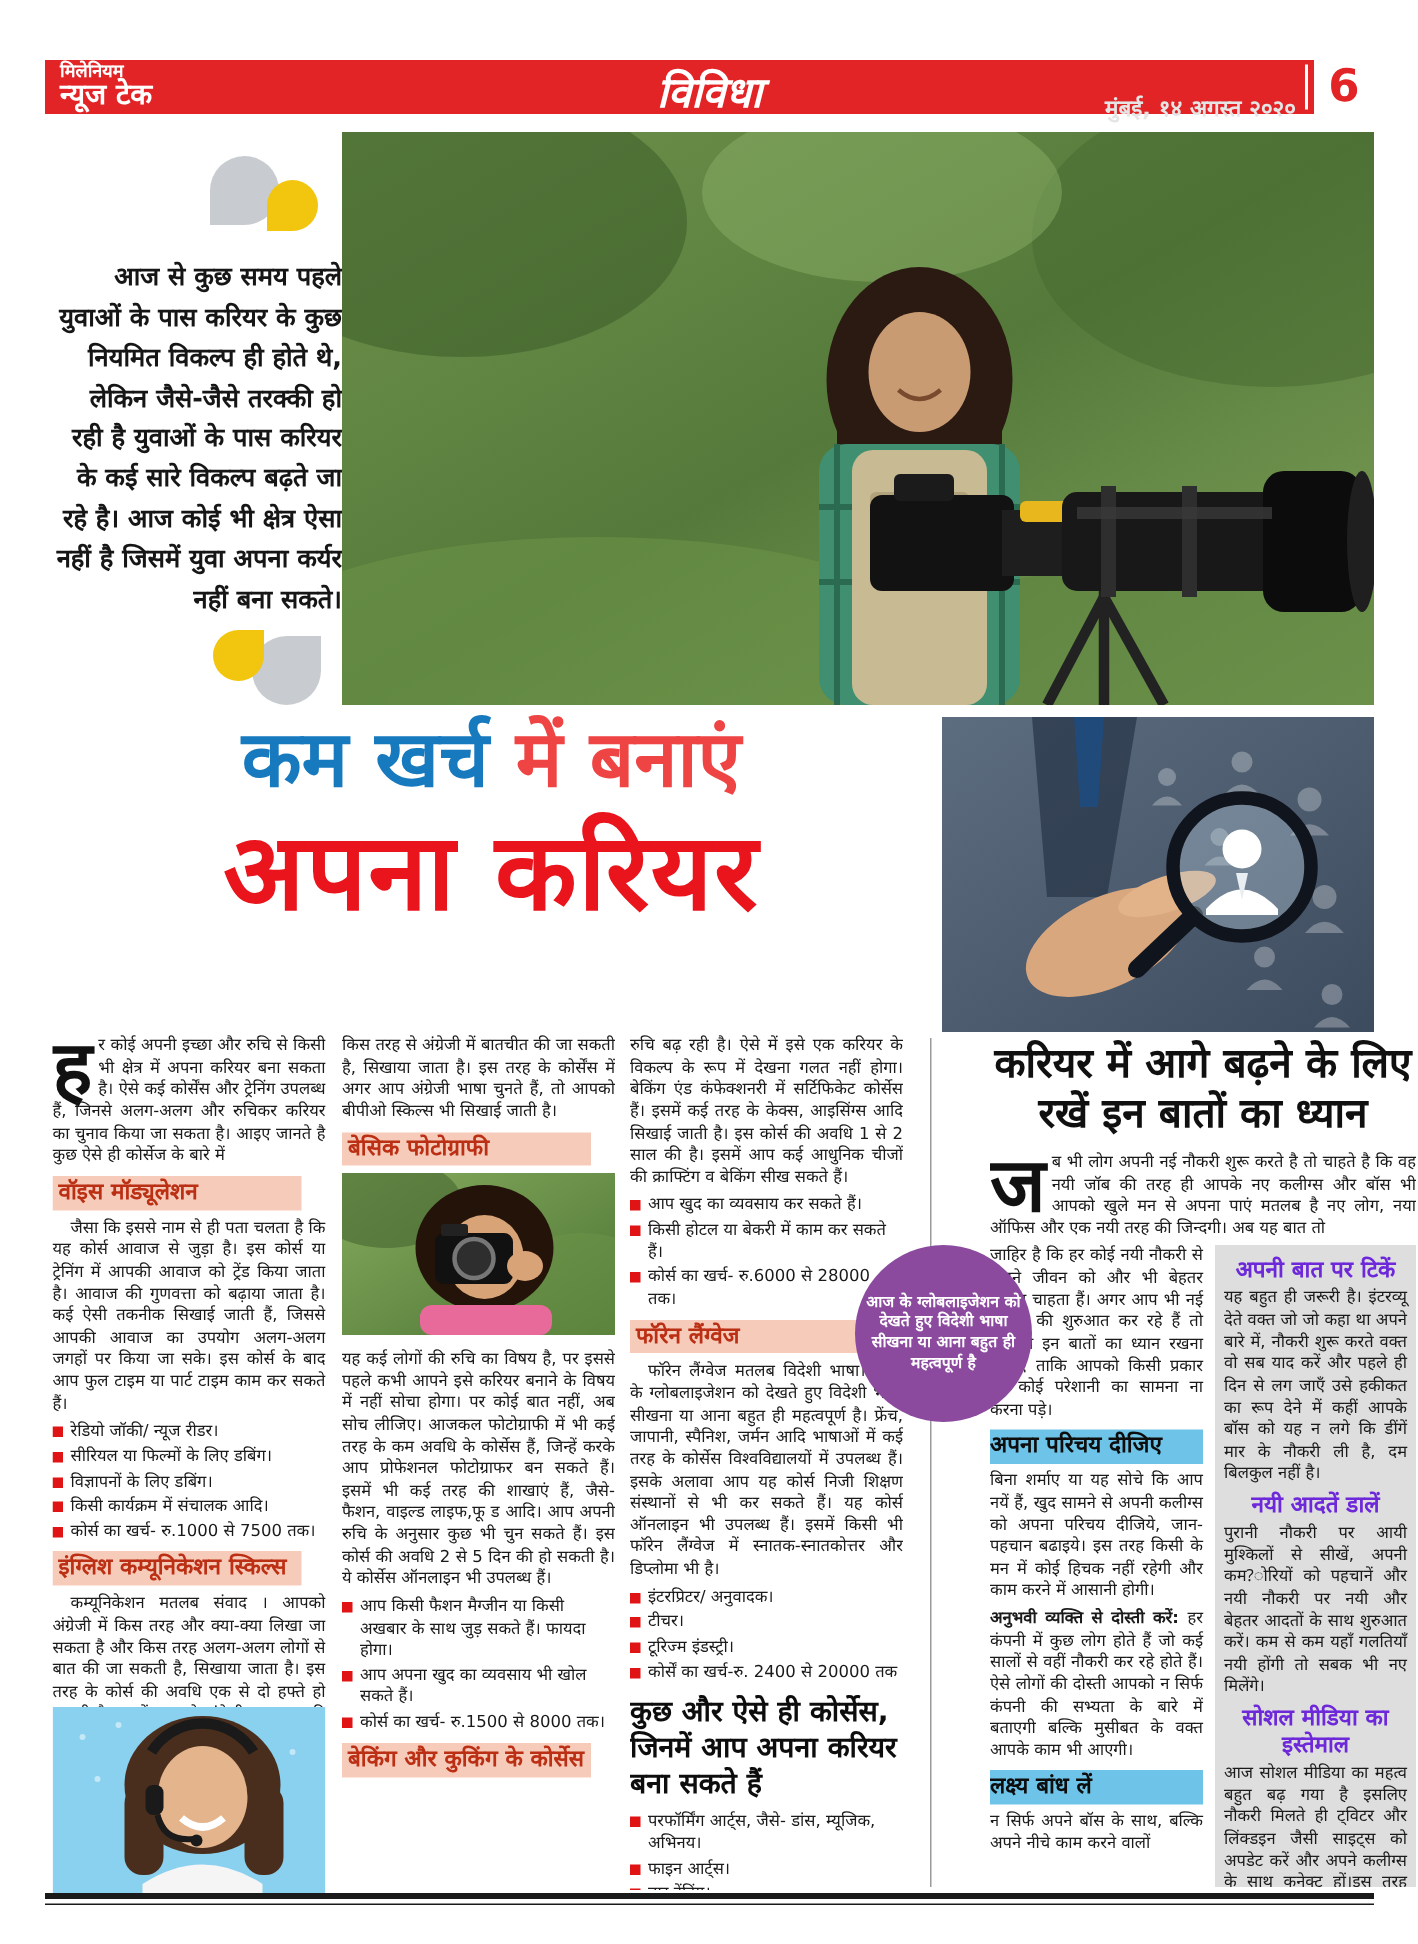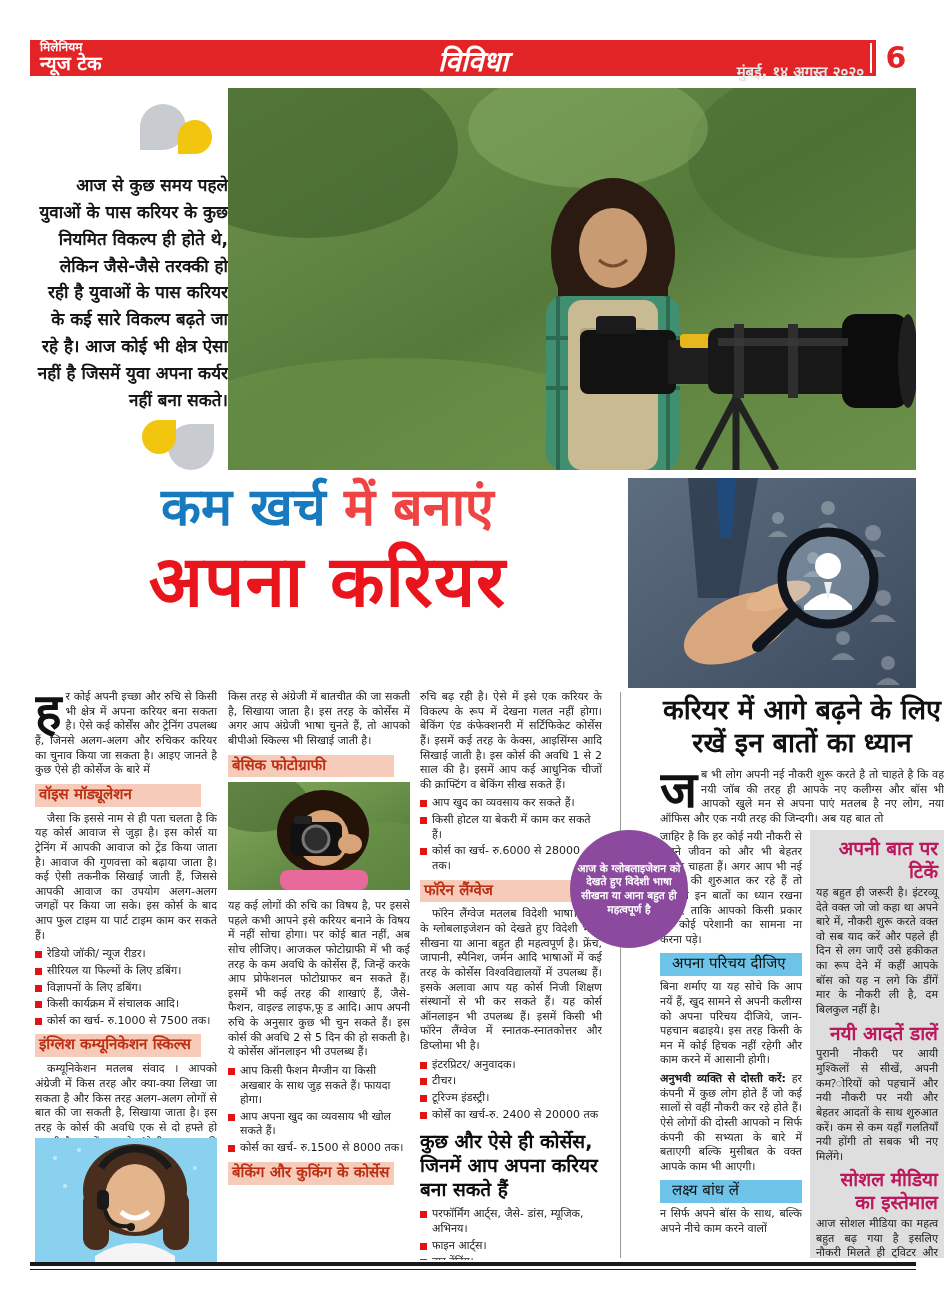--- a/index.html
+++ b/index.html
@@ -65,23 +65,23 @@
 
   
   #vdivider{position:absolute;left:620px;top:692px;width:1px;height:566px;background:#9a9a9a;}
   #right-article{position:absolute;left:660px;top:692px;width:284px;height:566px;overflow:hidden;
         font-size:11px;line-height:1.33;text-align:justify;}
   #right-headline{font-size:27px;font-weight:bold;color:#101010;text-align:center;line-height:1.22;margin:2px 0 8px 0;}
   #right-article p{margin:0 0 4px 0;}
   .rcols{display:flex;gap:8px;align-items:flex-start;}
   .rcol-left{flex:0 0 142px;}
   .rcol-right{flex:1 1 auto;background:#dedede;padding:5px 6px;box-sizing:border-box;}
-  .bluehead{background:#6ec4e8;color:#0d0d0d;font-weight:normal;font-size:15px;
-        padding:1px 4px 2px 12px;margin:6px 0 4px 0;white-space:nowrap;overflow:hidden;}
-  .plainhead{font-weight:bold;font-size:19px;color:#be185d;margin:2px 0 3px 0;line-height:1.2;text-align:right;}
+  .bluehead{background:#6ec4e8;color:#0d0d0d;font-weight:bold;font-size:15px;
+        padding:1px 4px 2px 0;margin:6px 0 4px 0;white-space:nowrap;overflow:hidden;}
+  .plainhead{font-weight:bold;font-size:15px;color:#6d28d9;margin:2px 0 3px 0;line-height:1.2;text-align:center;}
   .lead-bold{font-weight:bold;}
 
   
   #bottom-rule{position:absolute;left:30px;top:1262px;width:886px;height:3px;
         border-top:4px solid #1a1a1a;border-bottom:1px solid #1a1a1a;box-sizing:content-box;background:#fff;}
 </style>
 </head>
 <body>
 
 <div id="page">

